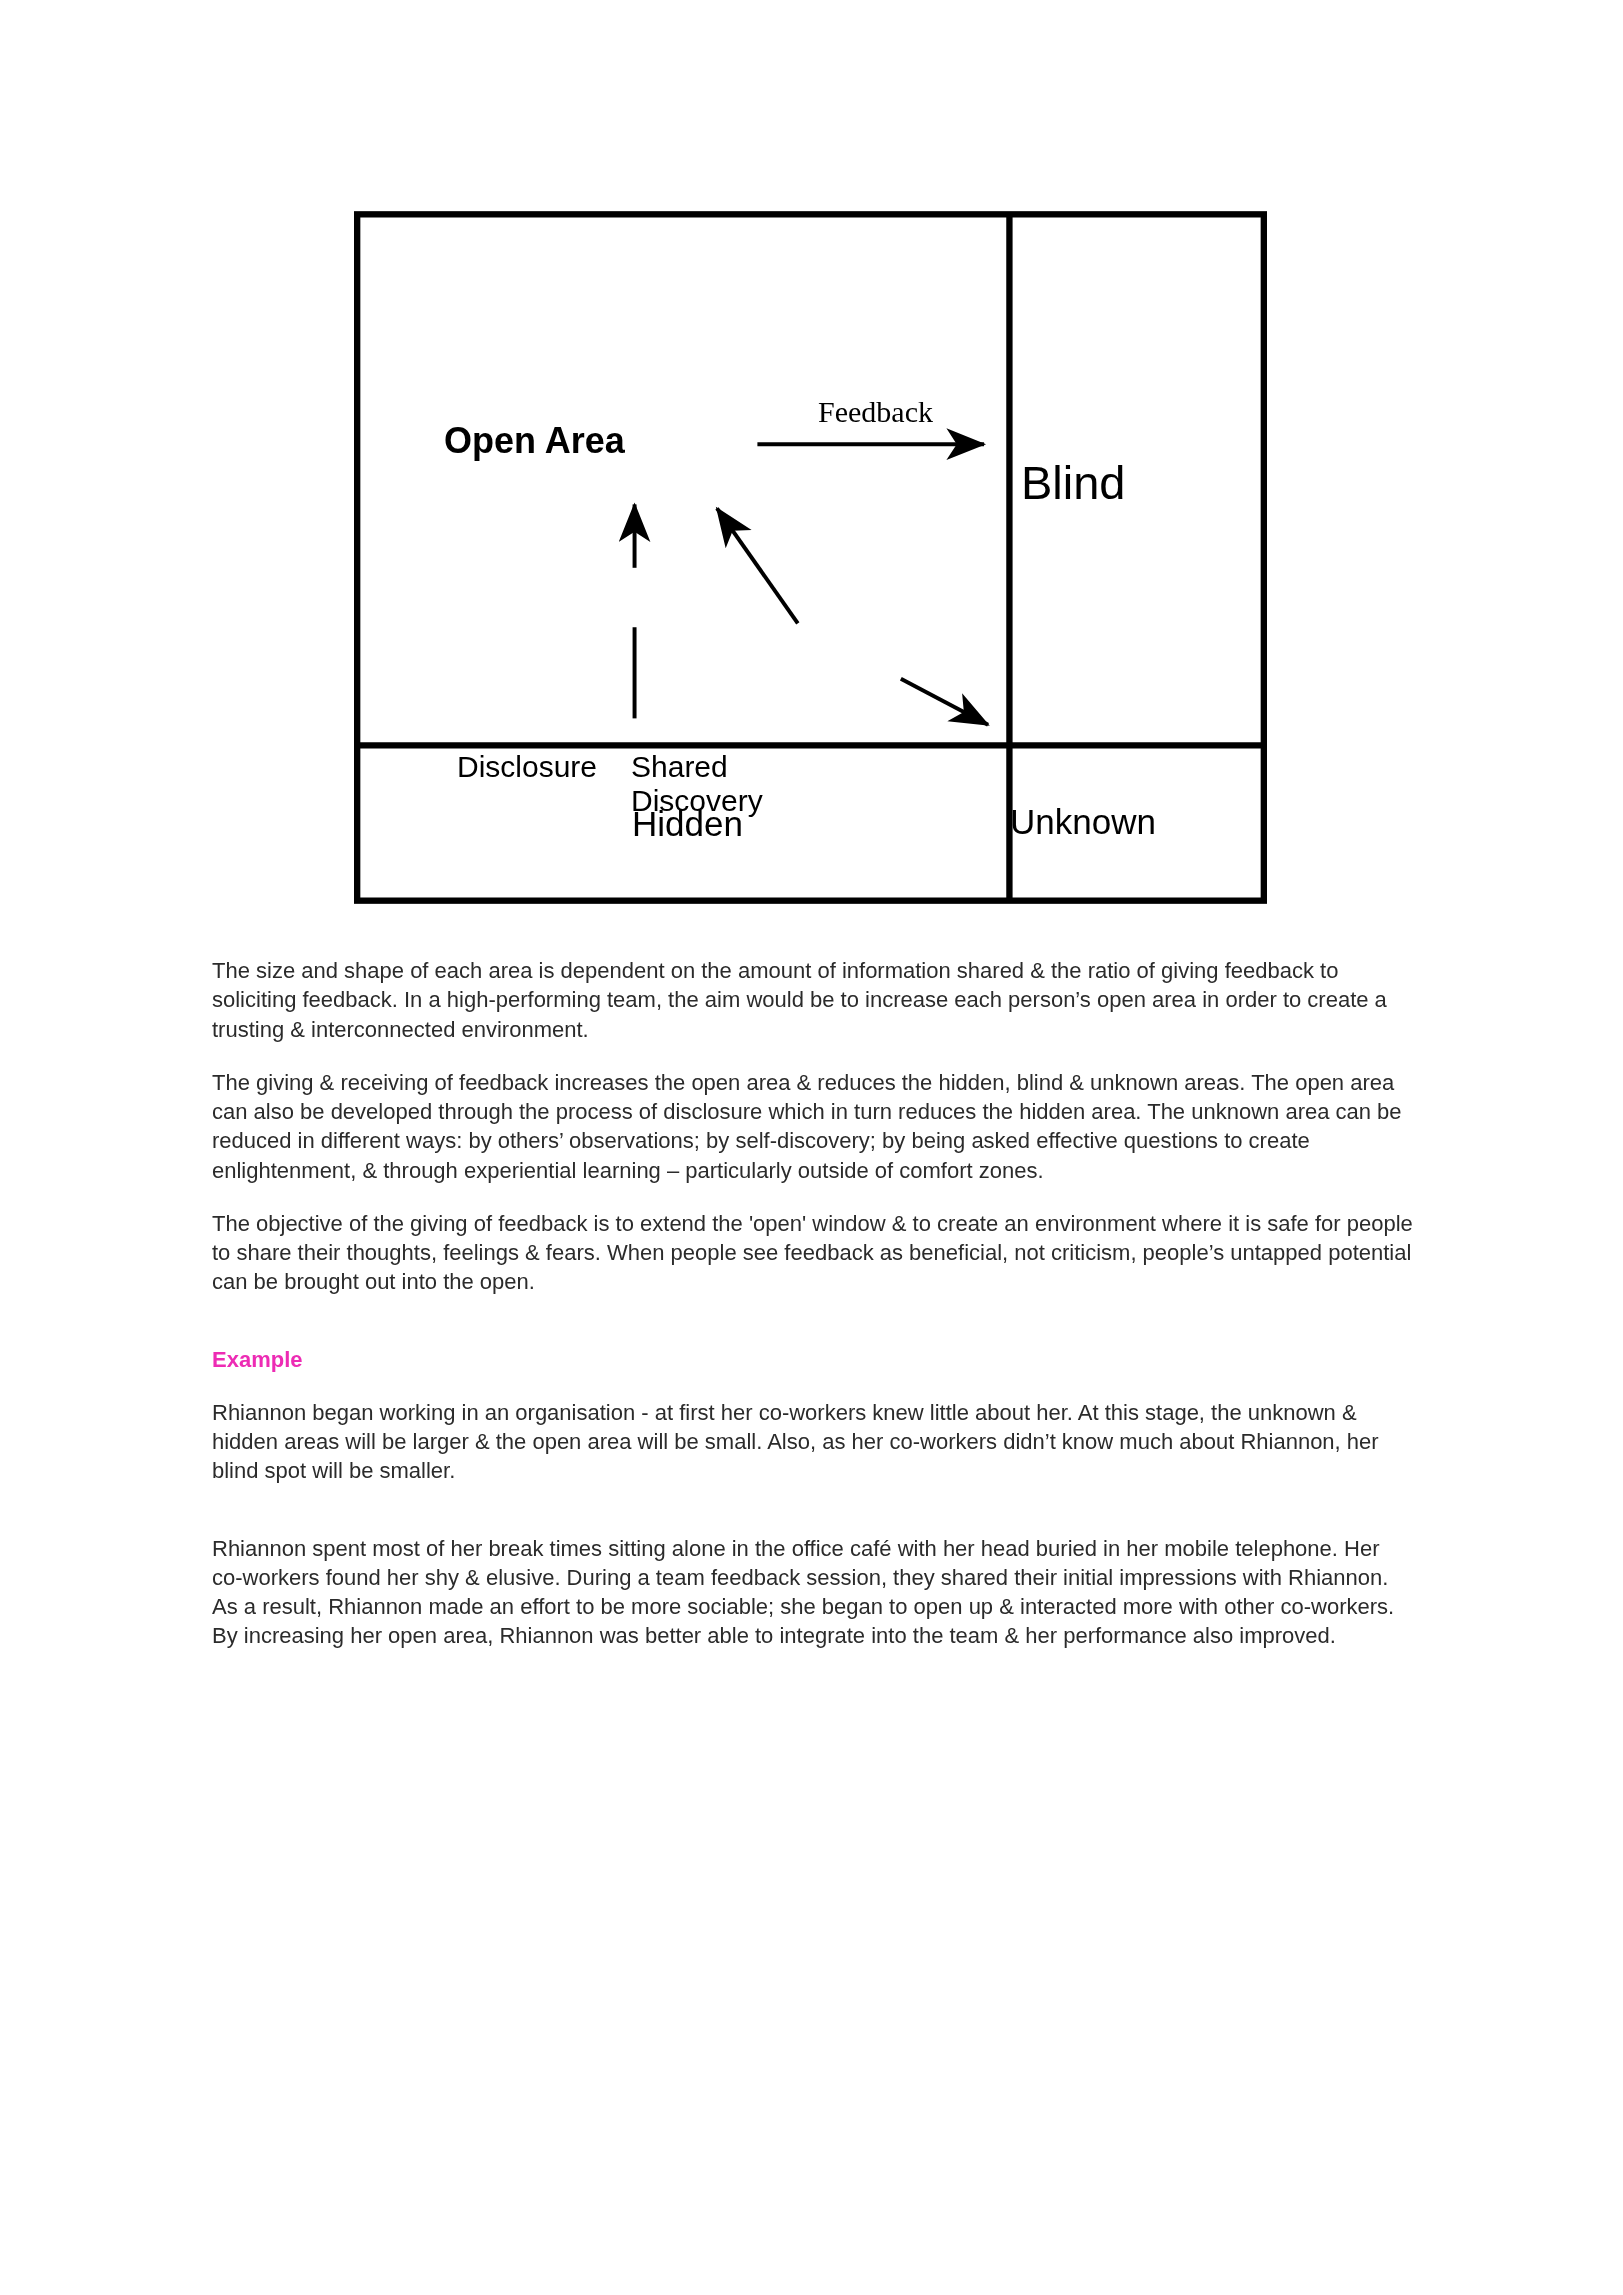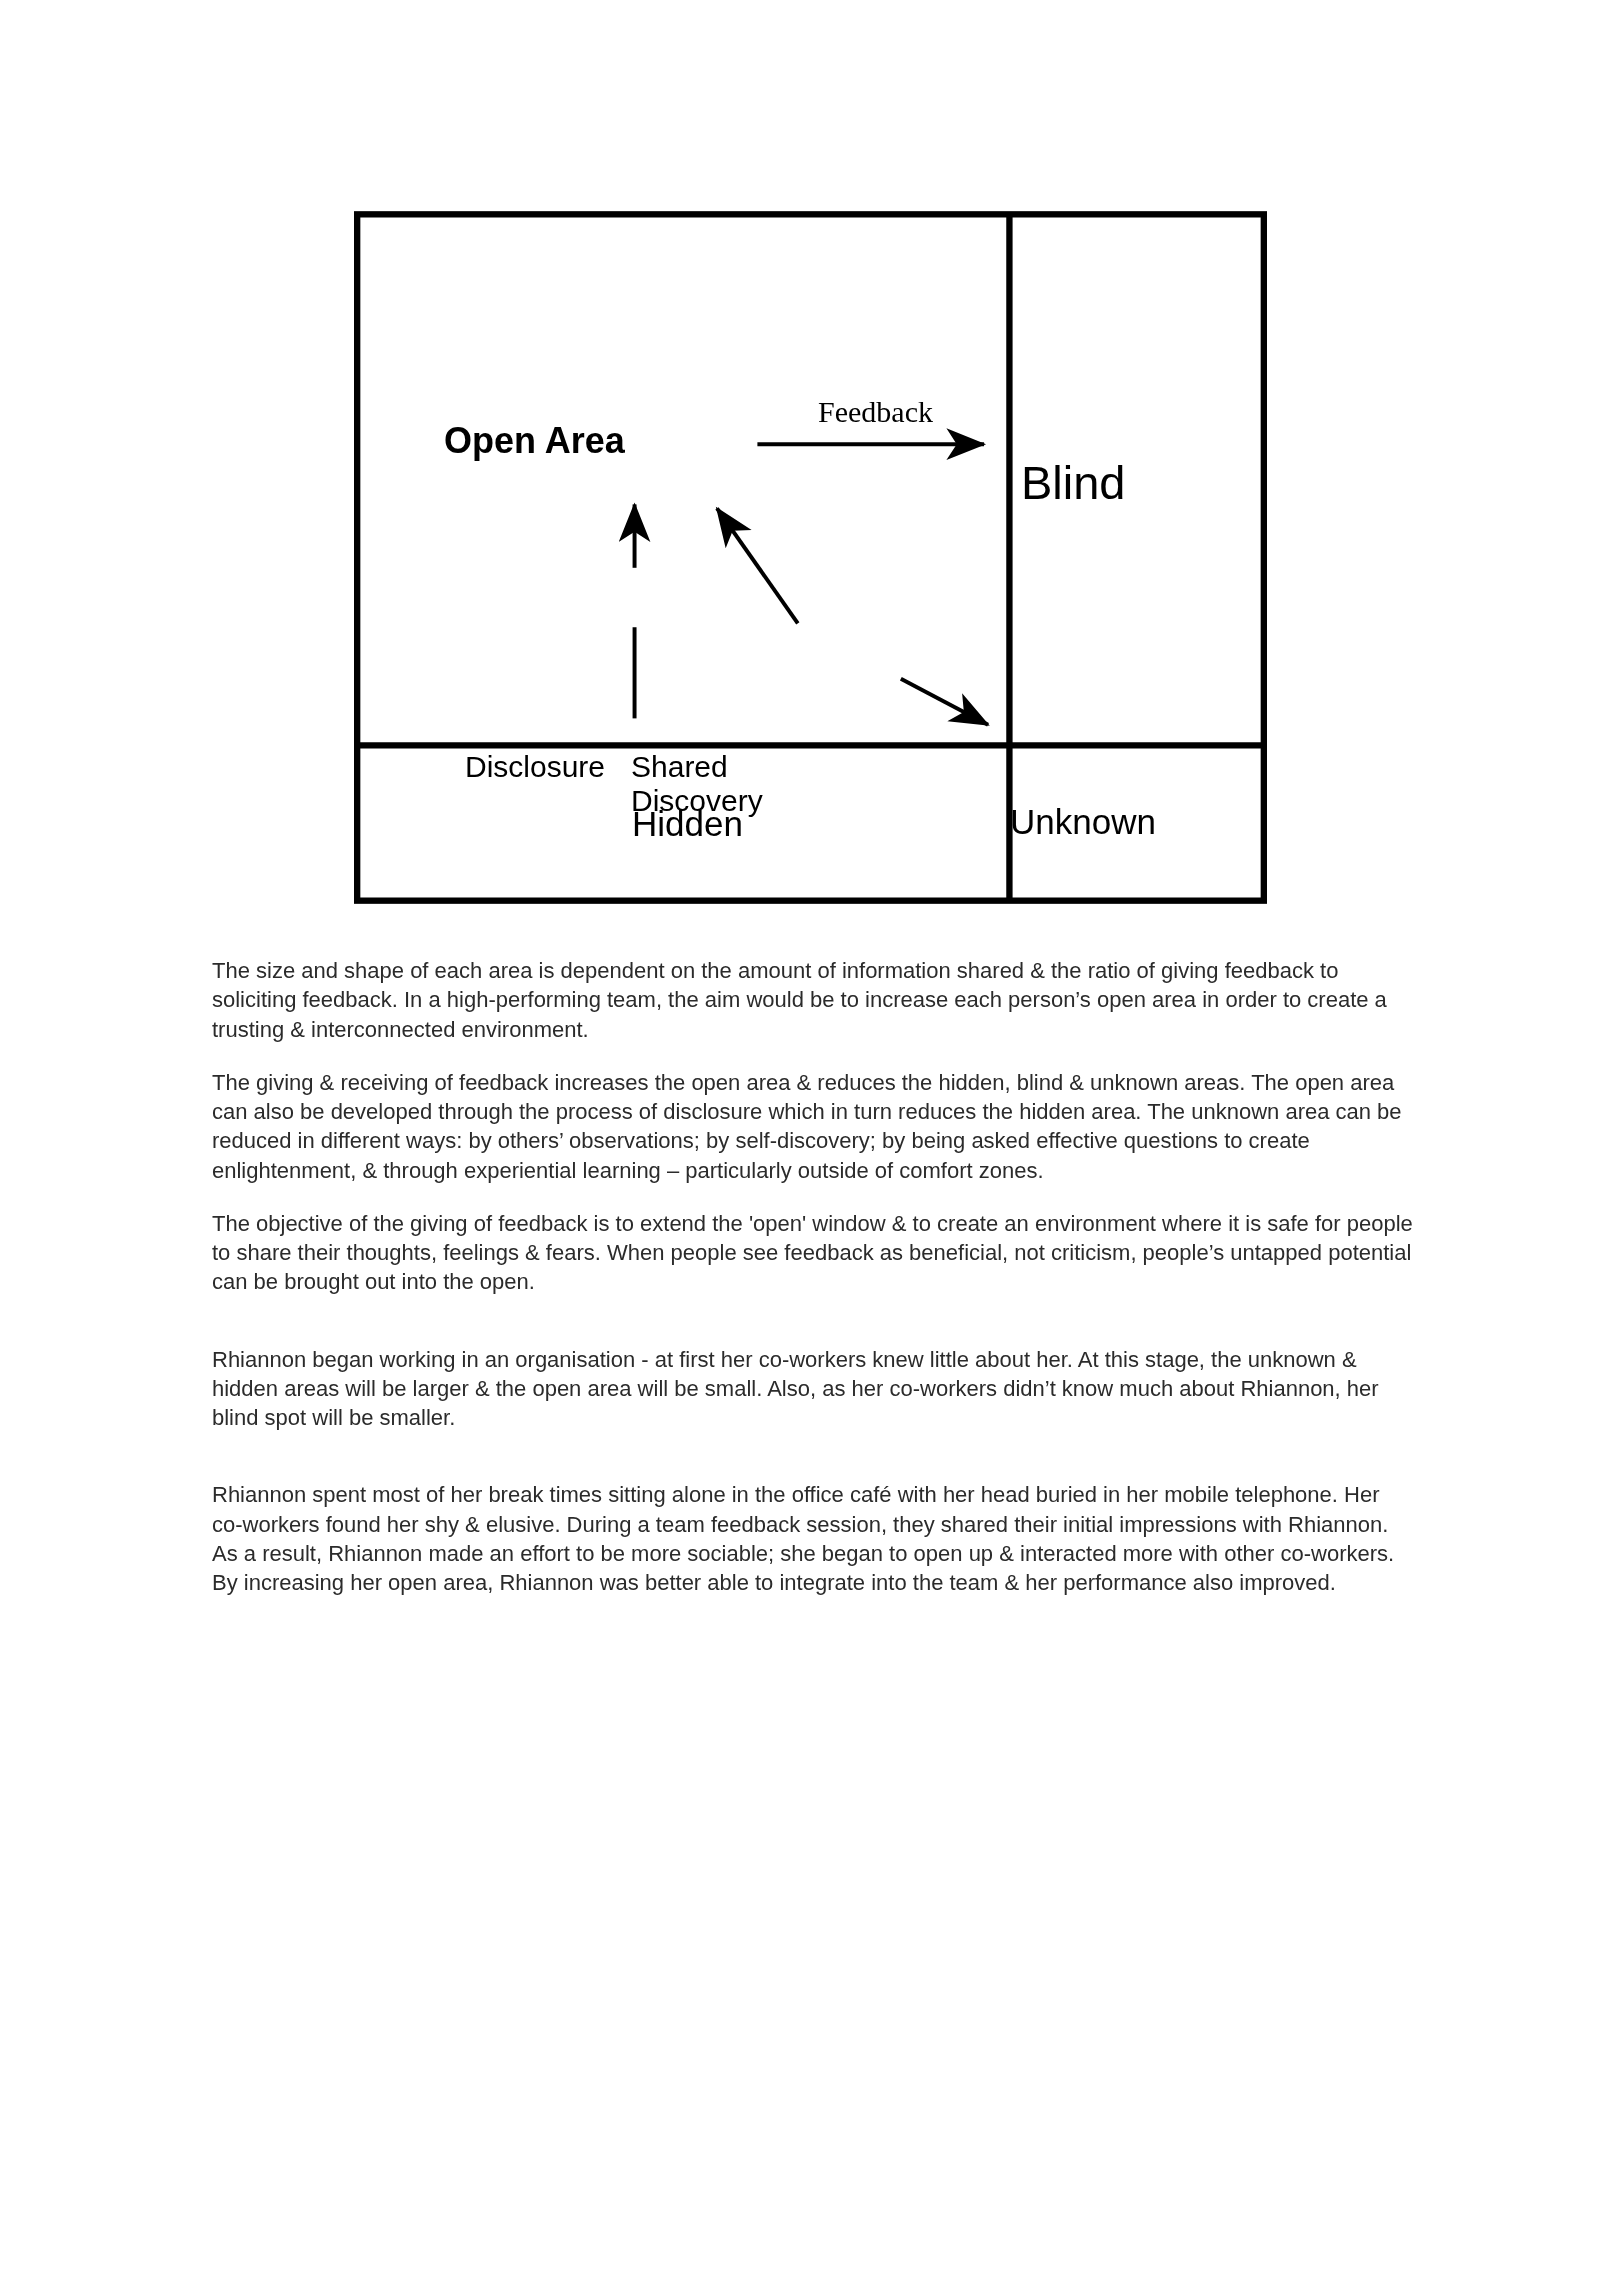--- a/index.html
+++ b/index.html
@@ -79,21 +79,21 @@
     color: #000000;
     font-size: 30px;
     line-height: 1.12;
   }
   .arrow-label.feedback {
     left: 464px;
     top: 184px;
     font-family: Liberation Serif, serif;
   }
   .arrow-label.disclosure {
-    left: 111px;
+    left: 103px;
     top: 539px;
   }
   .arrow-label.shared {
     left: 260px;
     top: 539px;
     margin-left: 17px;
   }
 
   
   .prose {
@@ -165,20 +165,21 @@
   </div>
 
   <div class="prose">
 
     <p>The size and shape of each area is dependent on the amount of information shared &amp; the ratio of giving feedback to soliciting feedback. In a high-performing team, the aim would be to increase each person’s open area in order to create a trusting &amp; interconnected environment.</p>
 
     <p>The giving &amp; receiving of feedback increases the open area &amp; reduces the hidden, blind &amp; unknown areas. The open area can also be developed through the process of disclosure which in turn reduces the hidden area. The unknown area can be reduced in different ways: by others’ observations; by self-discovery; by being asked effective questions to create enlightenment, &amp; through experiential learning – particularly outside of comfort zones.</p>
 
     <p class="gap-large">The objective of the giving of feedback is to extend the 'open' window &amp; to create an environment where it is safe for people to share their thoughts, feelings &amp; fears. When people see feedback as beneficial, not criticism, people’s untapped potential can be brought out into the open.</p>
 
+    <p class="example-heading">Example</p>
 
     <p class="gap-large">Rhiannon began working in an organisation - at first her co-workers knew little about her. At this stage, the unknown &amp; hidden areas will be larger &amp; the open area will be small. Also, as her co-workers didn’t know much about Rhiannon, her blind spot will be smaller.</p>
 
     <p class="tight">Rhiannon spent most of her break times sitting alone in the office café with her head buried in her mobile telephone. Her co-workers found her shy &amp; elusive. During a team feedback session, they shared their initial impressions with Rhiannon. As a result, Rhiannon made an effort to be more sociable; she began to open up &amp; interacted more with other co-workers. By increasing her open area, Rhiannon was better able to integrate into the team &amp; her performance also improved.</p>
   </div>
 
 </div>
 
 
 </body></html>

